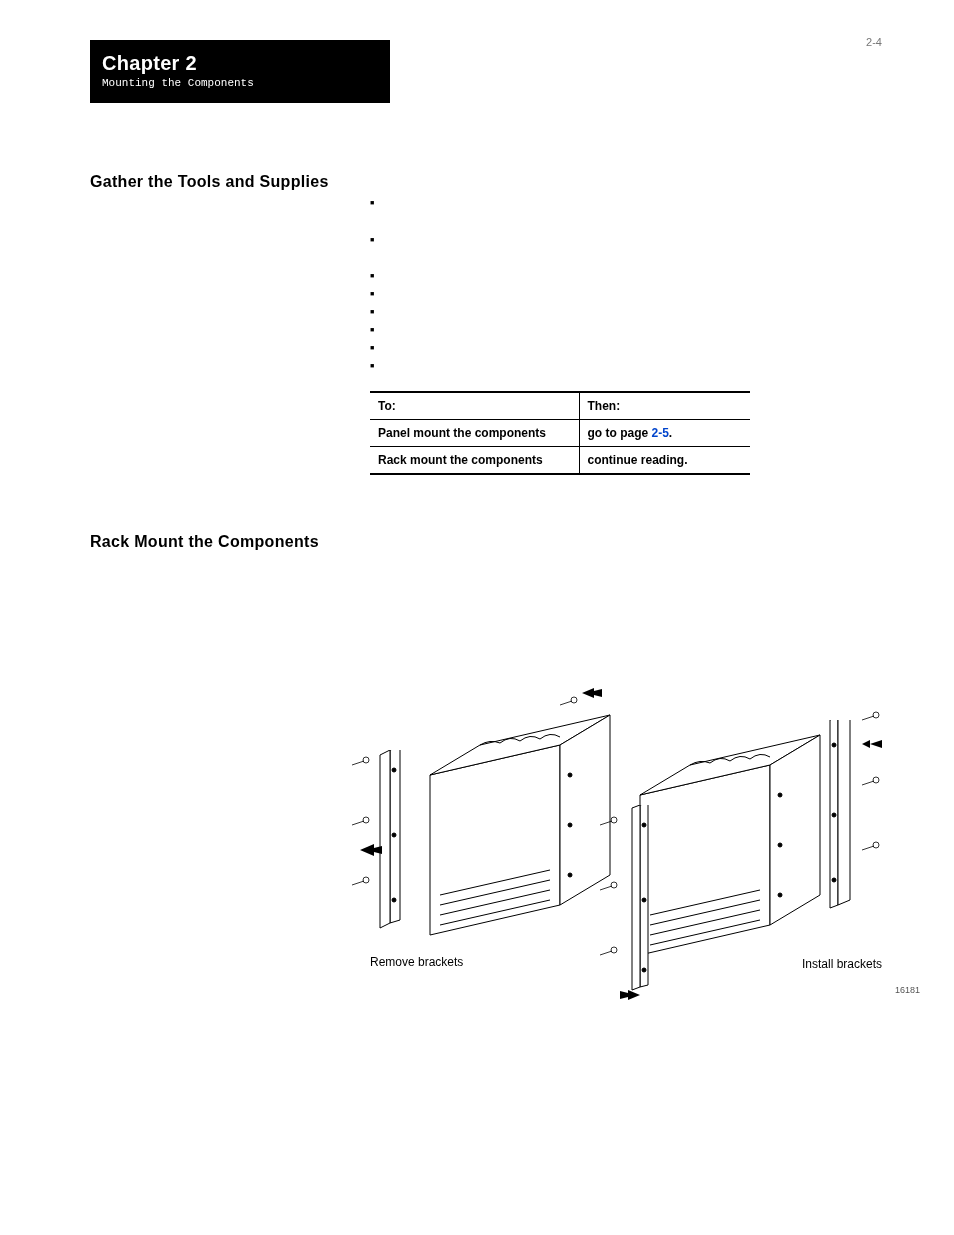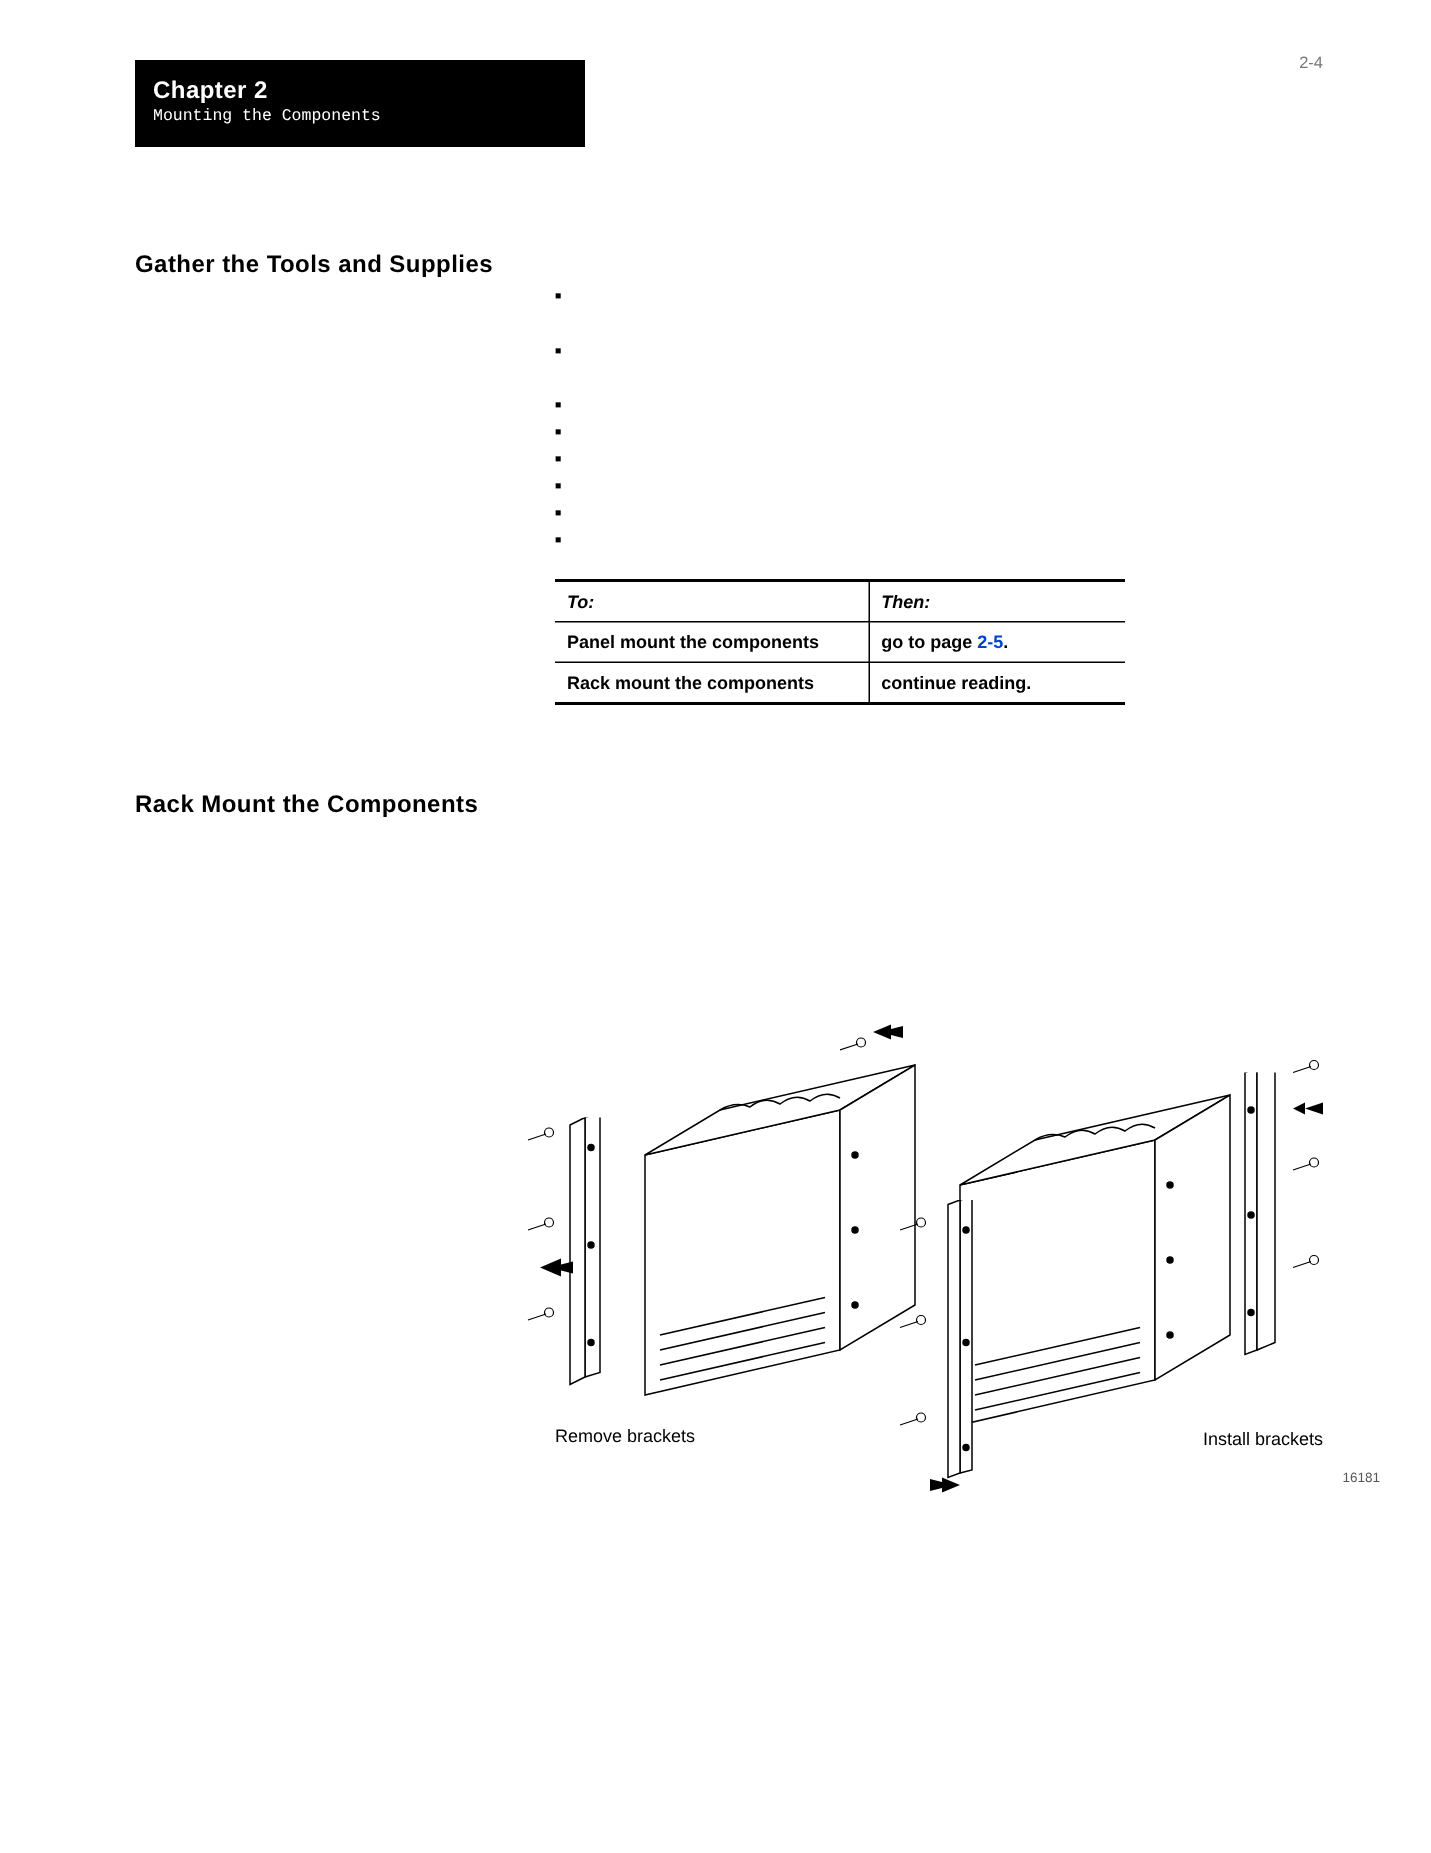--- a/index.html
+++ b/index.html
@@ -1,36 +1,36 @@
 <!DOCTYPE html>
 <html><head>
 <meta charset="utf-8">
 <style>
   * { box-sizing: border-box; margin: 0; padding: 0; }
   html, body { width: 954px; height: 1235px; background: #fff; font-family: Arial, Helvetica, sans-serif; color: #000; }
   .page { position: relative; width: 954px; height: 1085px; padding: 40px 70px 40px 90px; }
   .header-block { background: #000; color: #fff; width: 300px; padding: 12px 12px 14px 12px; margin-bottom: 70px; }
-  .header-block .ch { font-weight: bold; font-size: 16px; font-family: "Arial Narrow", Arial, sans-serif; letter-spacing: 0.3px; }
+  .header-block .ch { font-weight: bold; font-size: 20px; font-family: "Arial Narrow", Arial, sans-serif; letter-spacing: 0.3px; }
   .header-block .sub { font-size: 11px; font-family: Liberation Mono, monospace; margin-top: 2px; }
   .page-number { position: absolute; top: 36px; right: 72px; font-size: 11px; color: #777; }
 
   .section-row { display: flex; align-items: flex-start; gap: 35px; }
   .section-heading { width: 245px; flex: 0 0 245px; font-weight: bold; font-size: 16px; font-family: "Arial Narrow", Arial, sans-serif; letter-spacing: 0.3px; }
   .section-body { flex: 1; }
 
   .intro-line { font-size: 12px; margin-bottom: 8px; color: rgba(0,0,0,0); }
   ul.supply-list { list-style: none; padding: 0; margin: 0 0 14px 0; }
   ul.supply-list li { position: relative; padding-left: 16px; font-size: 12px; line-height: 1.6; color: rgba(0,0,0,0); }
   ul.supply-list li::before { content: "■"; position: absolute; left: 0; top: 2px; font-size: 7px; color: #000; }
   ul.supply-list li.tight { line-height: 1.5; }
   ul.supply-list li.spaced { margin-bottom: 18px; }
 
   table.nav-table { border-collapse: collapse; width: 380px; font-size: 12px; }
   table.nav-table th, table.nav-table td { border-top: 1px solid #000; border-bottom: 1px solid #000; padding: 6px 8px; text-align: left; vertical-align: top; font-weight: bold; }
-  table.nav-table thead th { border-top: 2px solid #000; font-family: "Arial Narrow", Arial, sans-serif; font-weight: bold; font-style: italic; }
+  table.nav-table thead th { border-top: 2px solid #000; font-family: "Arial Narrow", Arial, sans-serif; font-weight: bold; }
   table.nav-table tbody tr:last-child td { border-bottom: 2px solid #000; }
   table.nav-table th:first-child, table.nav-table td:first-child { border-right: 1px solid #000; width: 55%; }
   .link { color: #0044cc; }
 
   .rack-section { margin-top: 58px; }
   .rack-body p { font-size: 12px; line-height: 1.5; color: rgba(0,0,0,0); margin-bottom: 10px; }
 
   .fig-area { position: relative; width: 560px; height: 400px; margin-left: -20px; margin-top: 40px; }
   
   .iso { position: absolute; }

